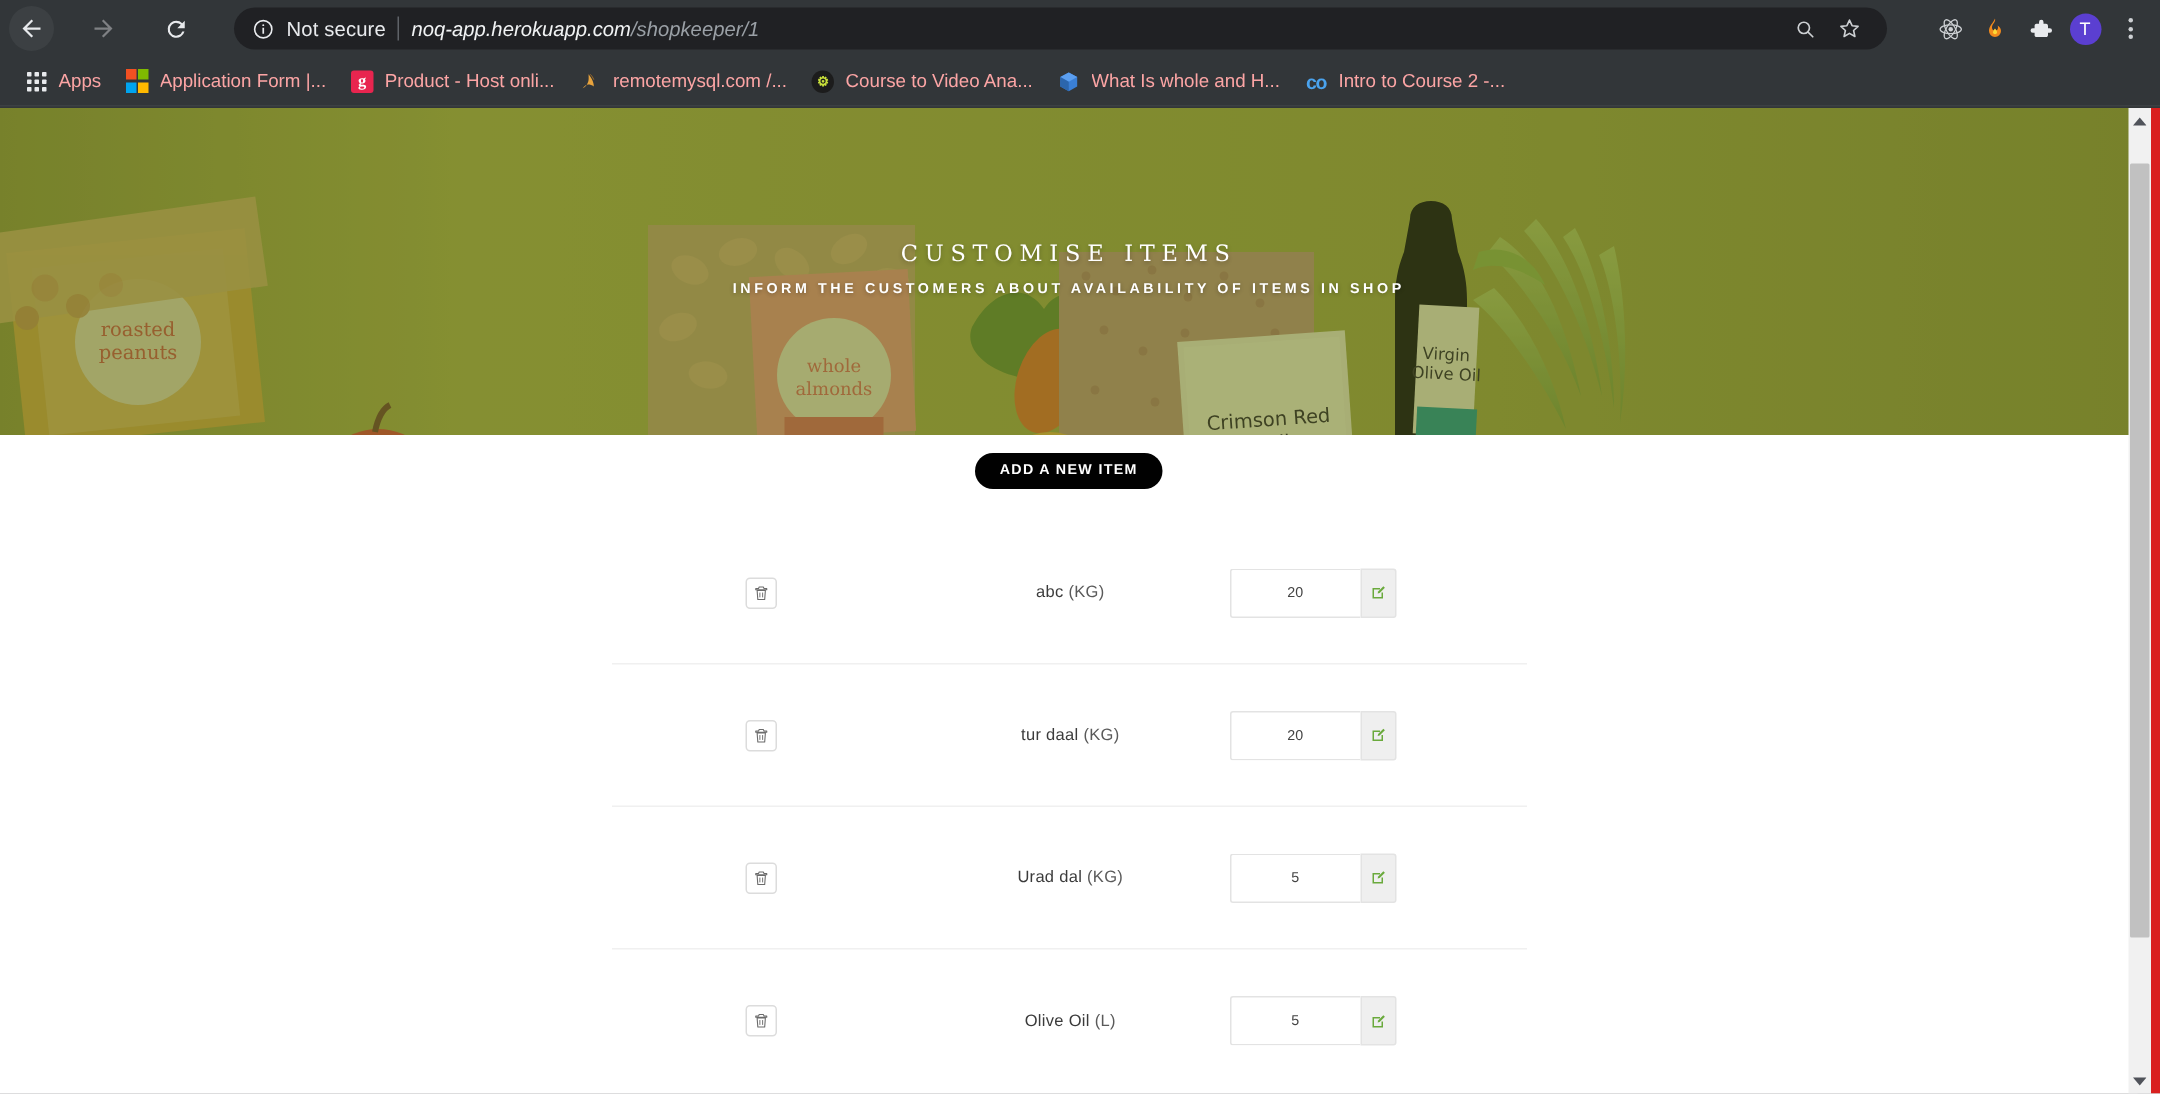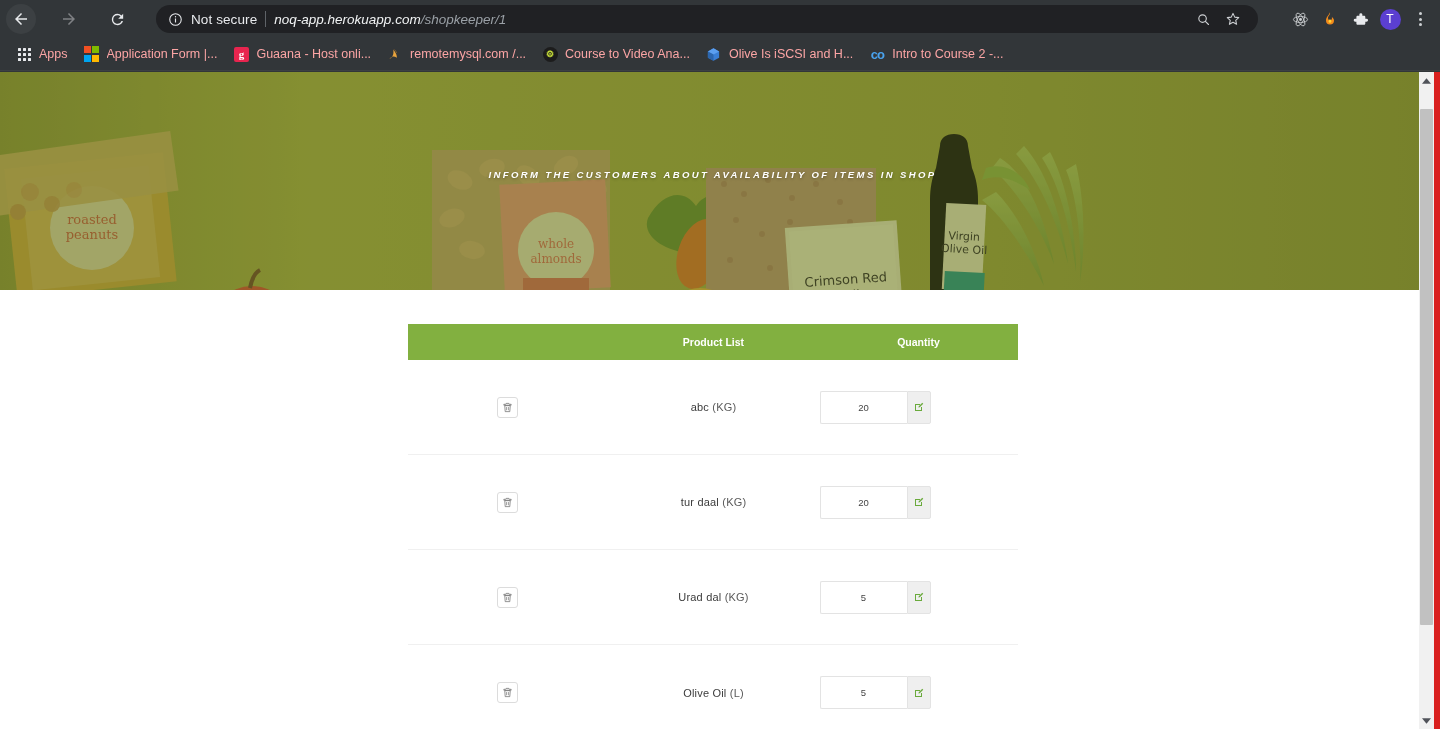--- a/index.html
+++ b/index.html
@@ -116,21 +116,20 @@
     text-align:center; color:#fff; z-index:5;
   }
   .hero-title {
     font-size:15px; letter-spacing:4.5px; font-weight:400;
     font-family:"DejaVu Serif", serif;
     text-shadow:0 1px 3px rgba(0,0,0,0.25);
   }
   .hero-sub {
     margin-top:9px; font-size:9.5px; letter-spacing:2.4px; font-weight:700;
     text-shadow:0 1px 3px rgba(0,0,0,0.3);
-    font-style:italic;
   }
 
   
   .content { padding-top:12px; background:#fff; }
   .addbtn-wrap { display:flex; justify-content:center; }
   .add-btn {
     background:#010101; color:#fff; border:none;
     border-radius:20px; padding:6px 16px 7px;
     font-size:9.5px; font-weight:700; letter-spacing:0.9px;
     font-family:"Liberation Sans", sans-serif;
@@ -303,21 +302,21 @@
             <i style="background:#ffb900"></i>
           </span>
       </span>
       <span class="bm-label">Application Form |...</span>
     </div>
 
     <div class="bm">
       <span class="bm-ico">
         <span class="g-badge">g</span>
       </span>
-      <span class="bm-label">Guaana - Host onli...</span>
+      <span class="bm-label">Product - Host onli...</span>
     </div>
 
     <div class="bm">
       <span class="bm-ico">
         <svg class="mysql-ico" viewBox="0 0 24 24">
           <path d="M3 19c3-1 5-4 6-7 .8-2.5.4-5 .4-8 2 2.6 3.6 5 4.6 7.6.7 1.8 1 3.6 1 5.4-2-1.4-4-2-6-2-2 0-4 1.4-6 4z" fill="#e8a33d"></path>
           <path d="M11 4c1.6 1.4 3 3.4 4 5.8" stroke="#c47f20" stroke-width="0.8" fill="none"></path>
         </svg>
       </span>
       <span class="bm-label">remotemysql.com /...</span>
@@ -331,21 +330,21 @@
     </div>
 
     <div class="bm">
       <span class="bm-ico">
         <svg class="iscsi-ico" viewBox="0 0 24 24">
           <path d="M12 2l9 5v10l-9 5-9-5V7z" fill="#3a7fd5"></path>
           <path d="M12 2l9 5-9 5-9-5z" fill="#5b9ff0"></path>
           <path d="M12 12v10l-9-5V7z" fill="#2c66ad"></path>
         </svg>
       </span>
-      <span class="bm-label">Olive Is iSCSI and H...</span>
+      <span class="bm-label">What Is whole and H...</span>
     </div>
 
     <div class="bm">
       <span class="bm-ico">
         <span class="co-ico">co</span>
       </span>
       <span class="bm-label">Intro to Course 2 -...</span>
     </div>
   </div>
 
@@ -473,34 +472,33 @@
           <circle cx="700" cy="252" r="36" fill="#f0c04a"></circle>
           <path d="M790 244c14-16 36-14 46 4 9 16 3 34-12 42-17 9-36 0-40-16-3-12 0-22 6-30z" fill="#d9322c"></path>
           <circle cx="880" cy="268" r="34" fill="#8cbb3c"></circle>
           <circle cx="956" cy="274" r="30" fill="#7fae36"></circle>
           <ellipse cx="1030" cy="286" rx="40" ry="26" fill="#e8833a"></ellipse>
 
           <rect width="1425" height="218" fill="#8d9840" opacity="0.30"></rect>
         </svg>
         <div class="hero-overlay"></div>
         <div class="hero-text">
+          <div class="hero-title">CUSTOMISE ITEMS</div>
           <div class="hero-sub">INFORM THE CUSTOMERS ABOUT AVAILABILITY OF ITEMS IN SHOP</div>
         </div>
       </div>
 
       <div class="content">
 
+        <div class="addbtn-wrap">
+          <button class="add-btn">ADD A NEW ITEM</button>
+        </div>
 
         <div class="table-wrap">
 
-          <div class="thead">
-            <div class="th-del"></div>
-            <div class="th-prod">Product List</div>
-            <div class="th-qty">Quantity</div>
-          </div>
 
           <div class="trow">
             <div class="cell-del">
               <button class="del-btn">
                 <svg width="11" height="11" viewBox="0 0 24 24">
                   <path d="M9 3h6l1 2h4v2H4V5h4zM6 8h12l-1 13H7z" fill="none" stroke="#6b6b6b" stroke-width="1.6" stroke-linejoin="round"></path>
                   <path d="M10 11v7M14 11v7" stroke="#6b6b6b" stroke-width="1.4"></path>
                 </svg>
               </button>
             </div>

